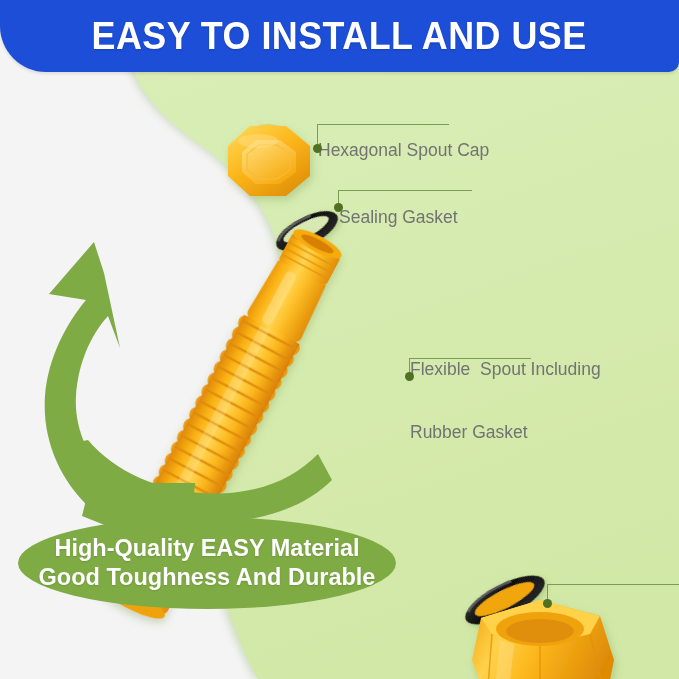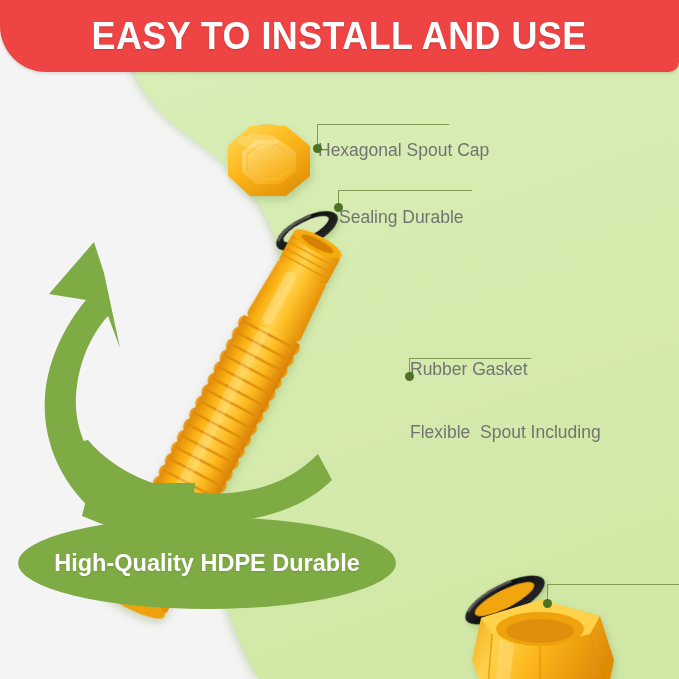--- a/index.html
+++ b/index.html
@@ -15,21 +15,21 @@
     background:#f4f4f4;
     overflow:hidden;
   }
 
   
   .blob{position:absolute;inset:0;}
 
   
   .banner{
     position:absolute;left:0;top:0;width:679px;height:72px;
-    background:#ef4444;
+    background:#1d4ed8;
     border-bottom-left-radius:46px;
     border-bottom-right-radius:10px;
     display:flex;align-items:center;justify-content:center;
     z-index:40;
     box-shadow:0 2px 3px rgba(0,0,0,.10);
   }
   .banner-title{
     color:#ffffff;
     font-family:"Liberation Sans", sans-serif;
     font-weight:bold;
@@ -274,37 +274,38 @@
   </svg>
 
   <div class="label" style="left:318px;top:98px;">
     <span class="txt">Hexagonal Spout Cap</span>
   </div>
   <div class="rule" style="left:317px;top:124px;width:132px;"></div>
   <div class="leader" style="left:317px;top:124px;height:22px;"></div>
   <div class="dot" style="left:313px;top:144px;"></div>
 
   <div class="label" style="left:339px;top:165px;">
-    <span class="txt">Sealing Durable</span>
+    <span class="txt">Sealing Gasket</span>
   </div>
   <div class="rule" style="left:338px;top:190px;width:134px;"></div>
   <div class="leader" style="left:338px;top:190px;height:15px;"></div>
   <div class="dot" style="left:334px;top:203px;"></div>
 
   <div class="label" style="left:410px;top:317px;">
+    <span class="txt">Flexible  Spout Including</span>
     <span class="txt">Rubber Gasket</span>
-    <span class="txt">Flexible  Spout Including</span>
   </div>
   <div class="rule" style="left:409px;top:358px;width:122px;"></div>
   <div class="leader" style="left:409px;top:358px;height:16px;"></div>
   <div class="dot" style="left:405px;top:372px;"></div>
 
   <div class="rule" style="left:547px;top:584px;width:132px;"></div>
   <div class="leader" style="left:547px;top:584px;height:17px;"></div>
   <div class="dot" style="left:543px;top:599px;"></div>
 
   <div class="bubble-tail"></div>
   <div class="bubble"></div>
   <div class="bubble-text">
-    <span>High-Quality HDPE Durable</span>
+    <span>High-Quality EASY Material</span>
+    <span>Good Toughness And Durable</span>
   </div>
 
 </div>
 
 </body></html>

